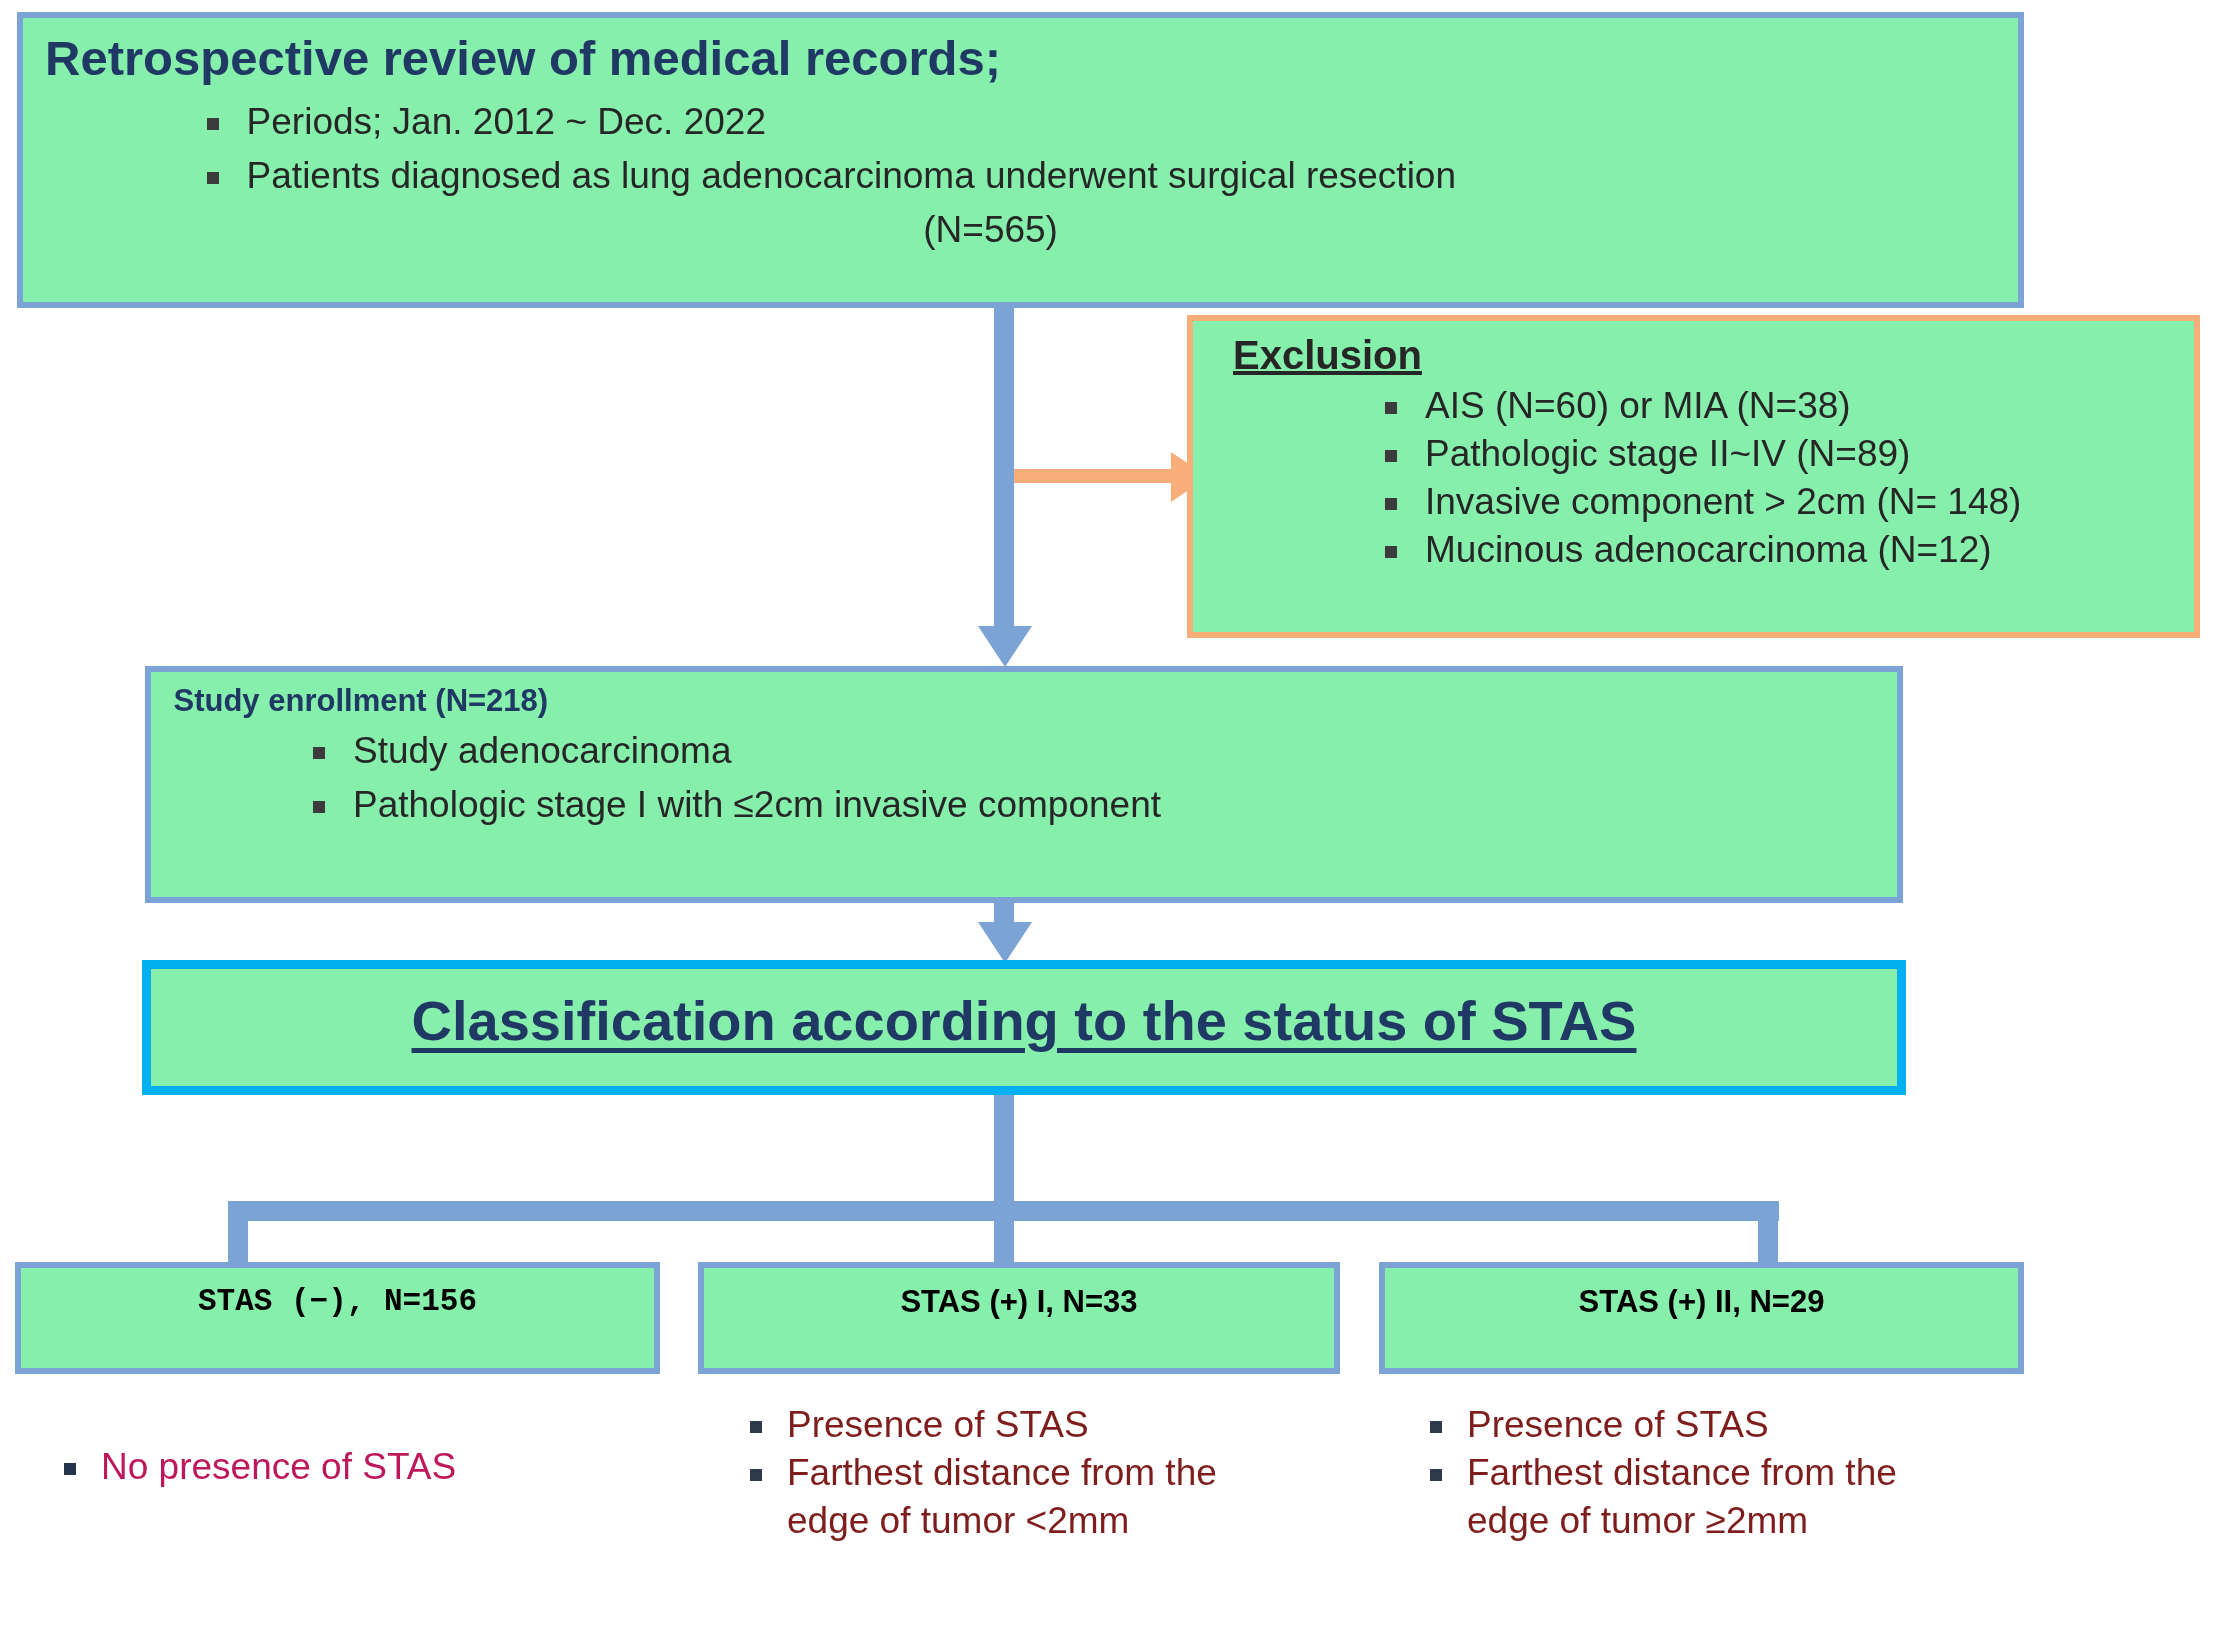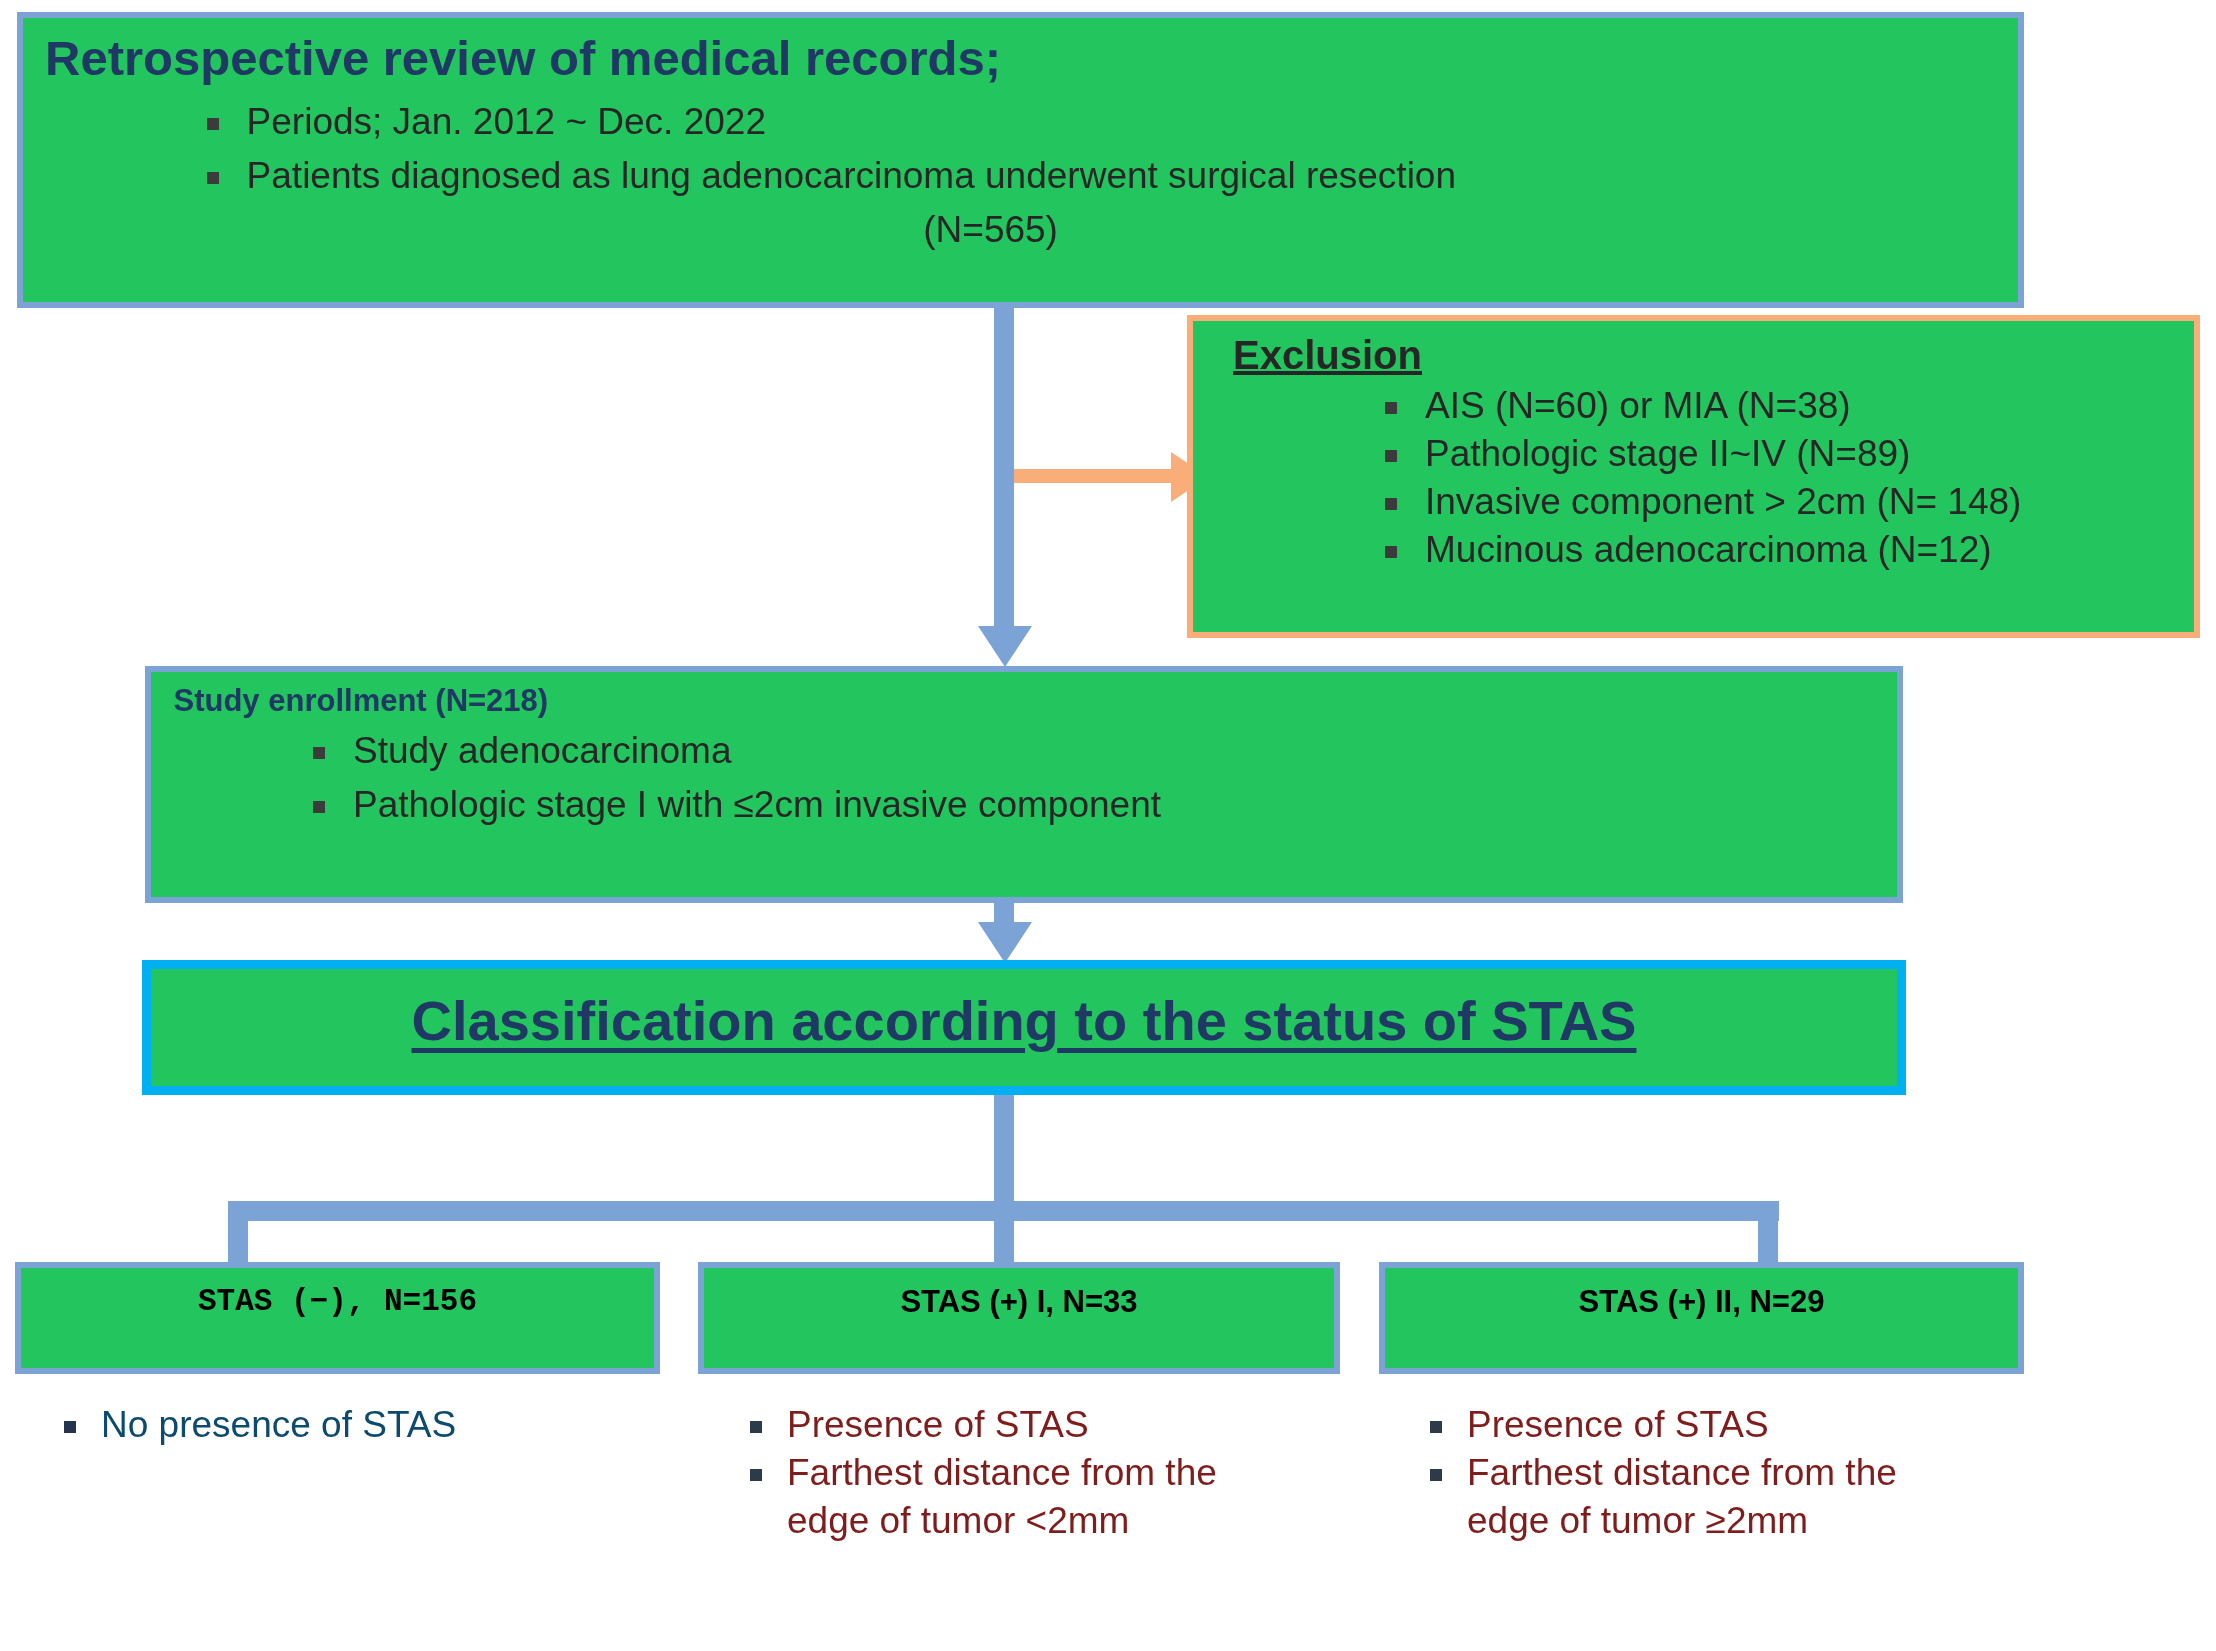--- a/index.html
+++ b/index.html
@@ -15,21 +15,21 @@
     width: 2216px;
     height: 1651px;
     background: #ffffff;
     overflow: hidden;
   }
 
   
   .box {
     position: absolute;
     box-sizing: border-box;
-    background: #22c55e;
+    background: #86efac;
   }
   .box-blue   { border: 6.5px solid #7BA3D6; }
   .box-orange { border: 6.5px solid #F9AE79; }
   .box-cyan   { border: 9.5px solid #00B0F0; }
 
   .title {
     color: #1F3864;
     font-weight: bold;
     line-height: 1.05;
     white-space: nowrap;
@@ -99,21 +99,21 @@
   }
   ul.leaf > li::before {
     content: "";
     position: absolute;
     left: 9.5px;
     top: 20px;
     width: 12px;
     height: 12px;
     background: #2E3A4A;
   }
-  ul.leaf.navy > li { color: #0c4a6e; }
+  ul.leaf.navy > li { color: #be185d; margin-top: 42px; }
   ul.leaf.navy > li::before { background: #24344D; }
 
   
   .vline {
     position: absolute;
     background: #7BA3D6;
   }
   .hline {
     position: absolute;
     background: #7BA3D6;

